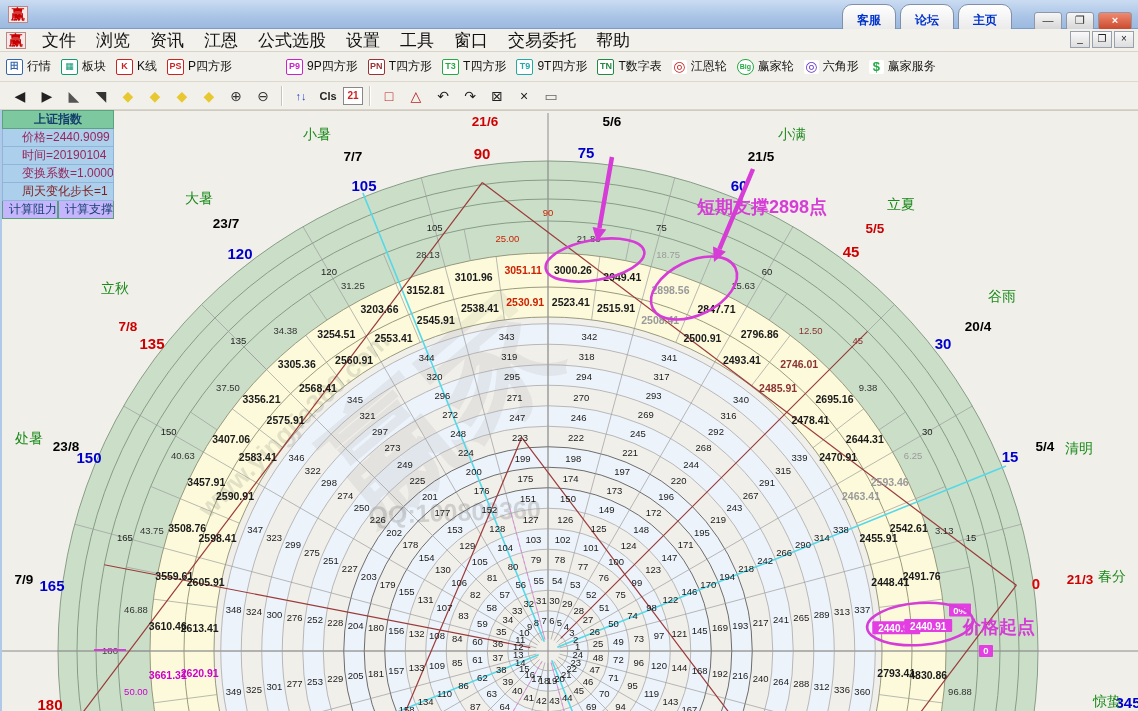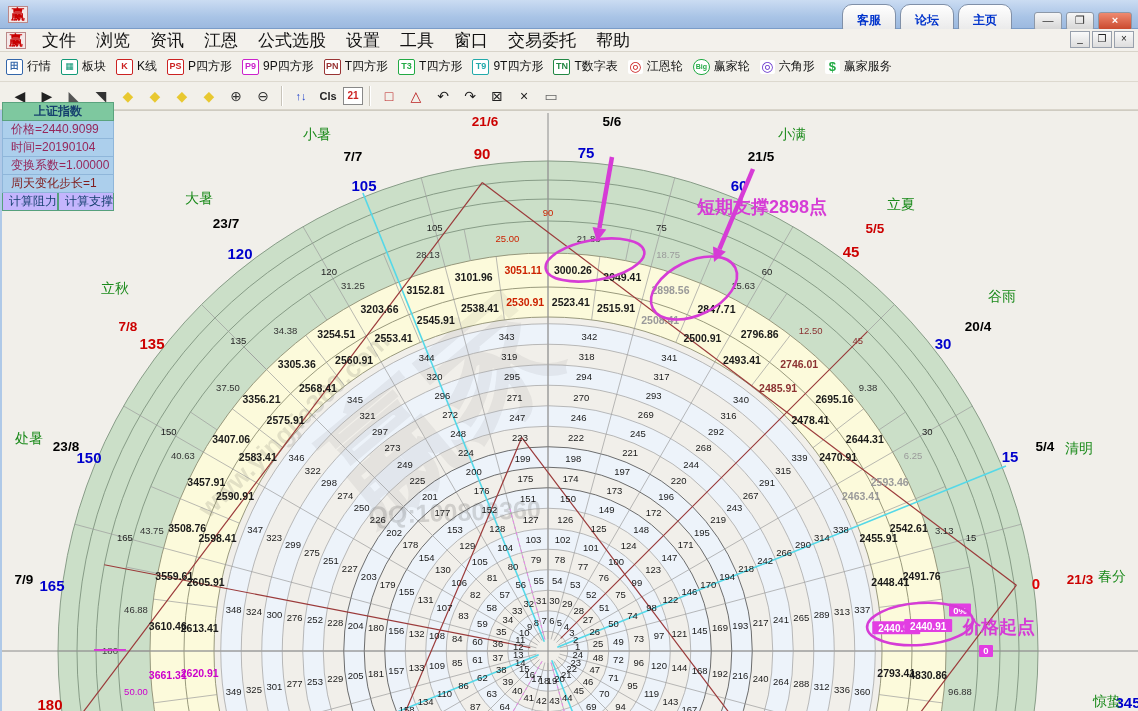--- a/index.html
+++ b/index.html
@@ -32,25 +32,25 @@
     font-size:9px;font-weight:bold;border:1px solid;border-radius:2px;background:#fff;}
   .drawbar{position:absolute;left:0;top:83px;width:1138px;height:27px;background:#F2F0EA;
     border-bottom:1px solid #D9D5CB;display:flex;align-items:center;padding-left:8px;box-sizing:border-box;}
   .draw-tool{width:24px;text-align:center;font-size:14px;margin-right:3px;line-height:24px;}
   .draw-sep{width:1px;height:20px;background:#C8C4BA;border-right:1px solid #fff;margin:0 6px 0 3px;}
   
   #chart{position:absolute;left:0;top:110px;width:1138px;height:601px;background:#F1EFEA;
     border-top:1px solid #CFCBC1;}
   #wheel-svg{position:absolute;left:0;top:0;}
   
-  .panel{position:absolute;left:2px;top:102px;width:112px;z-index:5;font-size:12px;}
+  .panel{position:absolute;left:2px;top:110px;width:112px;z-index:5;font-size:12px;}
   .panel-title{background:#7EC89F;color:#15406E;font-weight:bold;text-align:center;
     border:1px solid #5AA37E;height:17px;line-height:16px;}
   .panel-row{background:#ACCFEC;color:#96275B;border:1px solid #8FB6DA;border-top:none;
-    height:17px;line-height:16px;padding-left:8px;white-space:nowrap;overflow:hidden;}
+    height:17px;line-height:16px;padding-left:19px;white-space:nowrap;overflow:hidden;}
   .panel-row.alt{color:#7f1d1d;}
   .panel-btns{display:flex;}
   .panel-btn{flex:1;background:#c4b5fd;color:#164070;border:1px solid #56A07C;border-top:none;
     height:17px;line-height:16px;text-align:right;}
   .left-edge{position:absolute;left:0;top:110px;width:2px;height:601px;background:#AFC9E8;}
 </style>
 </head>
 <body>
 
 <div id="stage">
@@ -609,21 +609,21 @@
       </span>
       <span class="tool-item">
         <span class="tool-badge" style="color: rgb(204, 34, 34); border-color: rgb(204, 34, 34);">K</span>
         <span>K线</span>
       </span>
       <span class="tool-item">
         <span class="tool-badge" style="color: rgb(204, 34, 34); border-color: rgb(204, 34, 34);">PS</span>
         <span>P四方形</span>
       </span>
       <span class="tool-item">
-        <span class="tool-badge" style="color: rgb(204, 34, 204); border-color: rgb(204, 34, 204);">P9</span>
+        <span class="tool-badge" style="color: rgb(204, 34, 204); border-color: rgb(204, 34, 204); margin-left: 44px;">P9</span>
         <span>9P四方形</span>
       </span>
       <span class="tool-item">
         <span class="tool-badge" style="color: rgb(153, 51, 51); border-color: rgb(153, 51, 51);">PN</span>
         <span>T四方形</span>
       </span>
       <span class="tool-item">
         <span class="tool-badge" style="color: rgb(34, 170, 68); border-color: rgb(34, 170, 68);">T3</span>
         <span>T四方形</span>
       </span>

